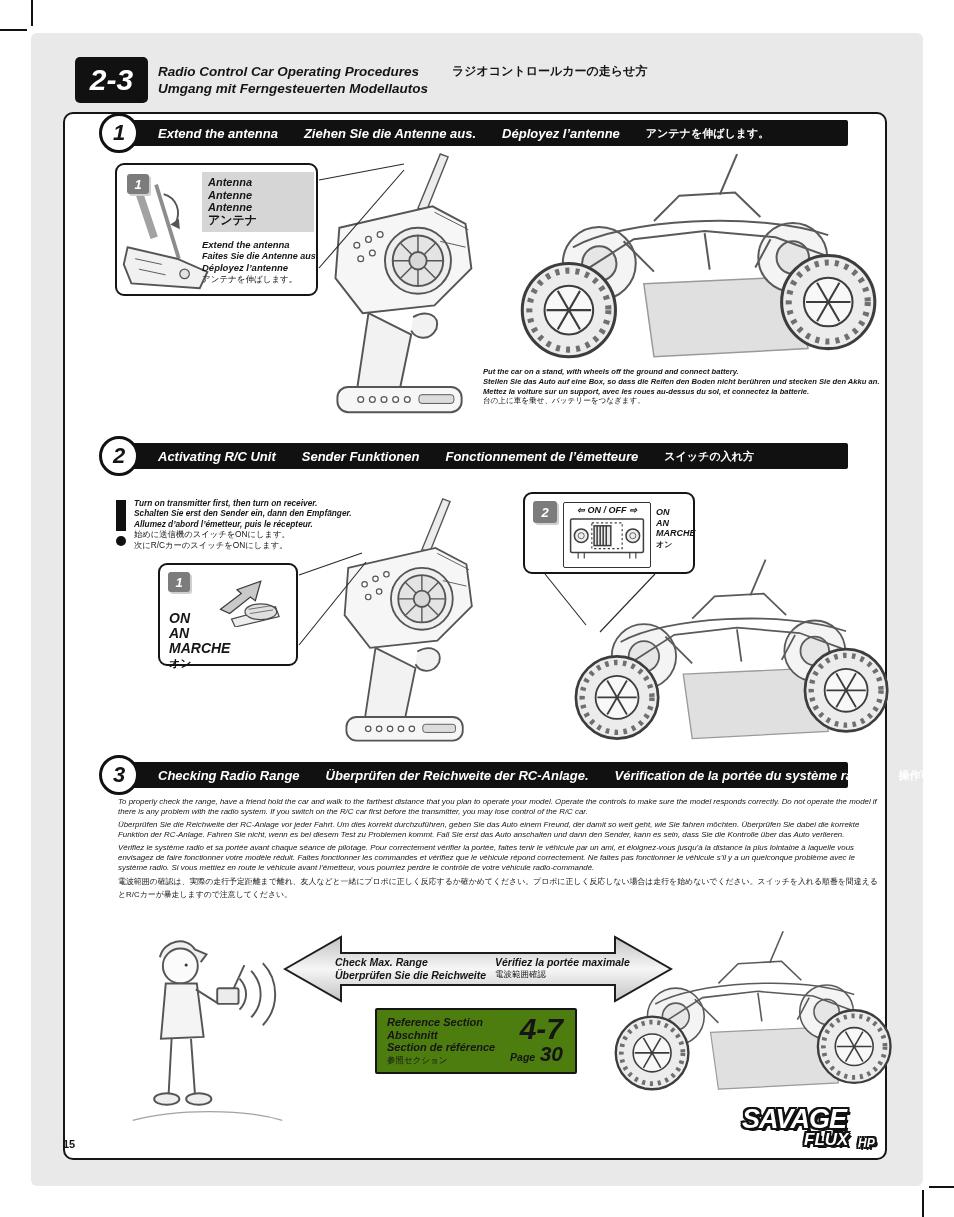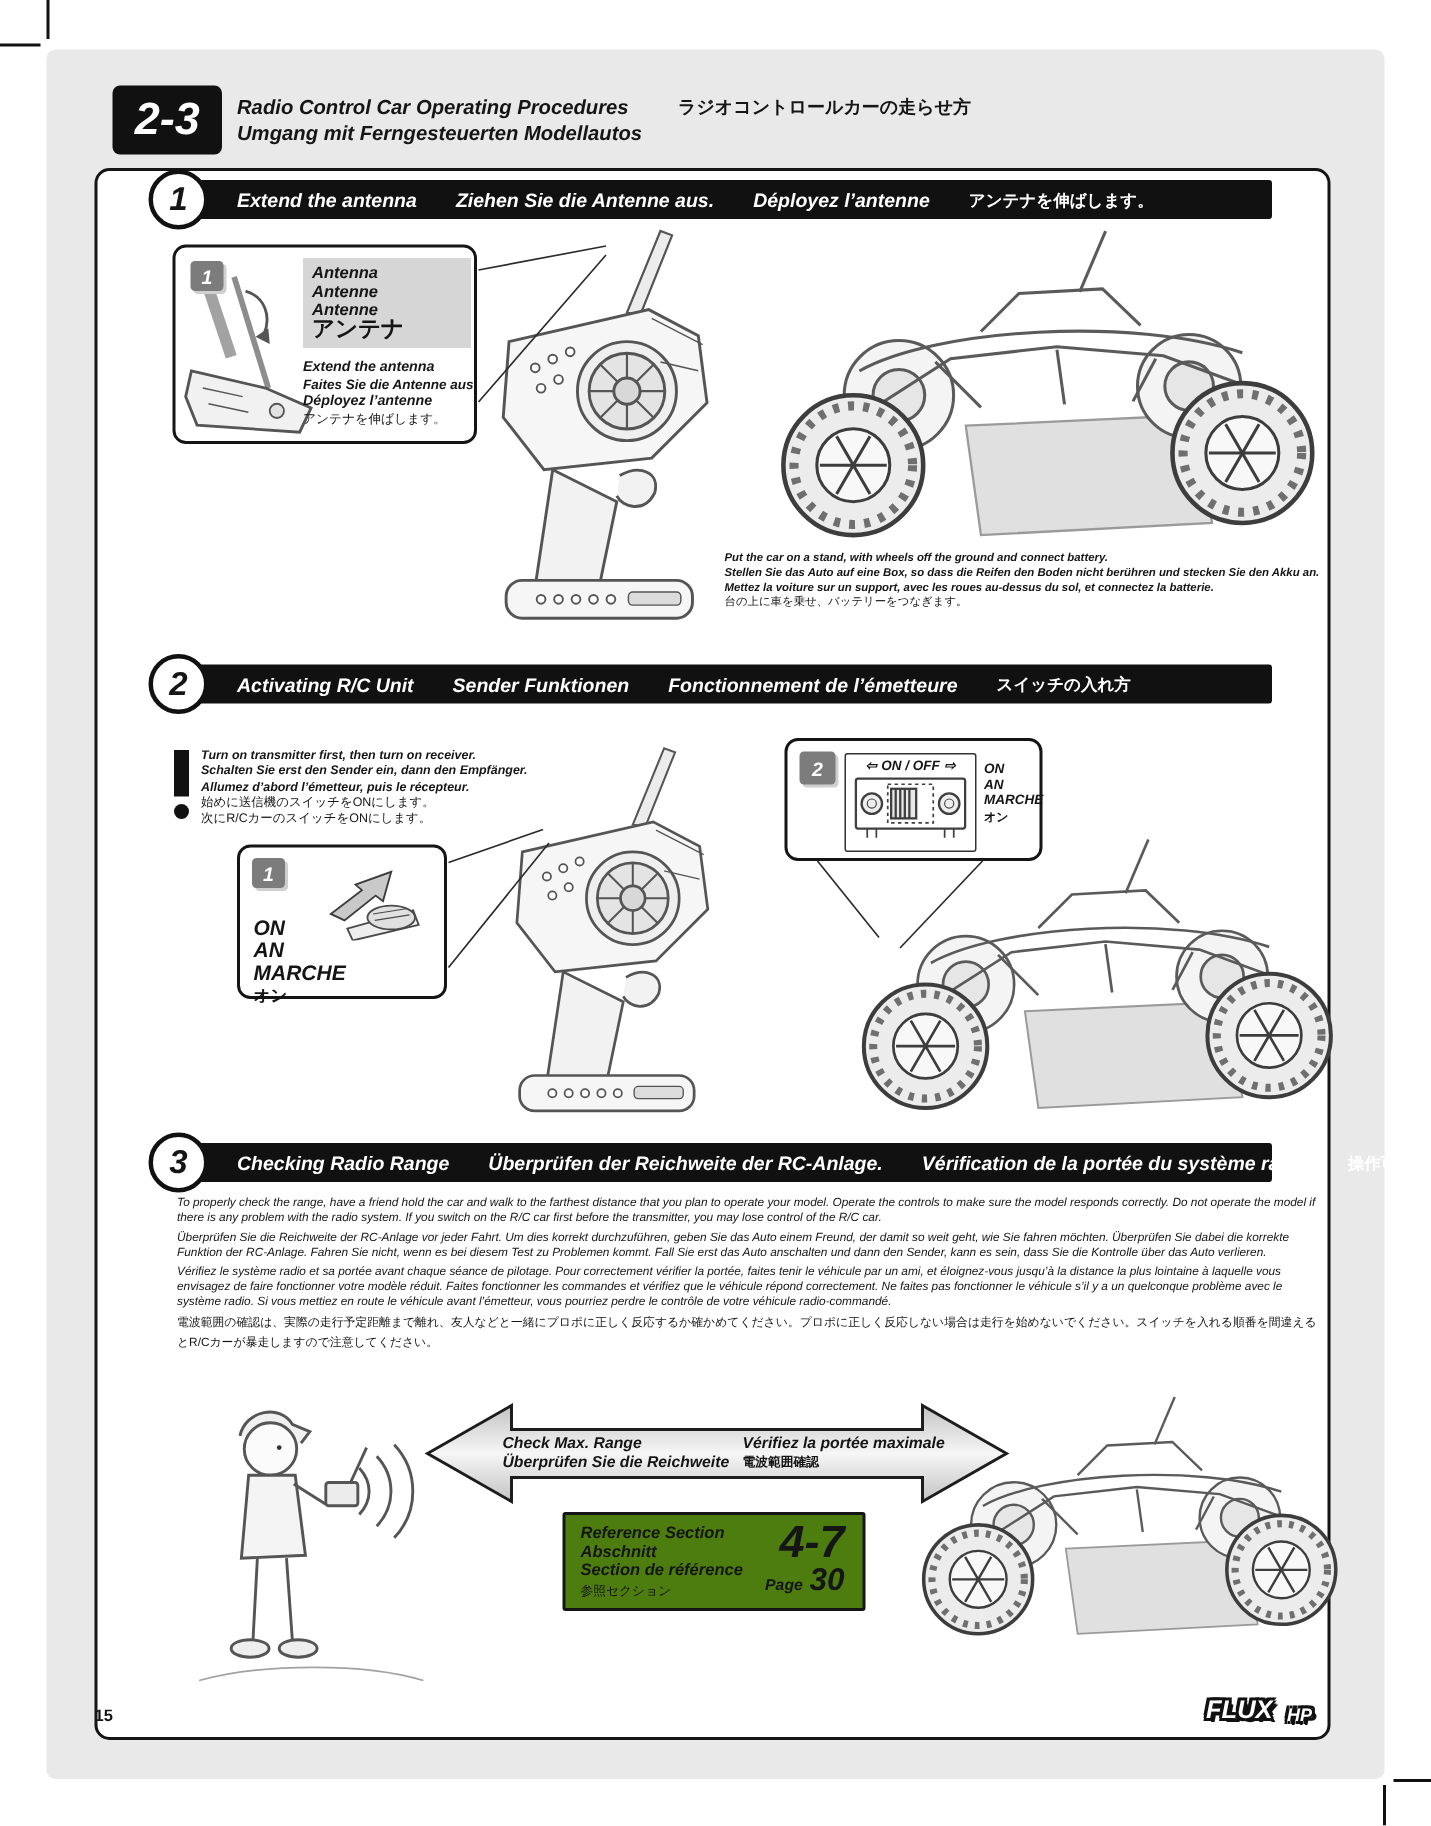--- a/index.html
+++ b/index.html
@@ -18,39 +18,39 @@
            padding-left:38px;border-radius:2px;white-space:nowrap}
   .sb-lat{font:italic bold 13px "Liberation Sans",sans-serif}
   .sb-ja{font-size:11px;font-weight:bold}
   .stepnum{width:40px;height:40px;border-radius:50%;background:#fff;border:3px solid #111;z-index:3;
            display:flex;align-items:center;justify-content:center;font:italic bold 22px "Liberation Sans",sans-serif}
   .callout{background:#fff;border:2px solid #151515;border-radius:9px}
   .badge{background:#7c7c7c;color:#fff;border-radius:3px;box-shadow:2px 2px 0 #cfcfcf;z-index:2;
          display:flex;align-items:center;justify-content:center;font:italic bold 13px "Liberation Sans",sans-serif}
   .labelbox{background:#d6d6d6;padding:4px 6px}
   .labelbox .l1{font:italic bold 11px/12.5px "Liberation Sans",sans-serif}
-  .labelbox .l2{font-size:15px;line-height:12px;font-weight:bold}
+  .labelbox .l2{font-size:12px;line-height:12px;font-weight:bold}
   .cap .c1{font:italic bold 9.5px/11.5px "Liberation Sans",sans-serif;white-space:nowrap}
   .cap .c2{font-size:8.5px;line-height:11px;white-space:nowrap}
   .note{font-size:7.6px;line-height:9.8px}
   .note .n1{font-style:italic;font-weight:bold}
   .warn-txt{font-size:8.3px;line-height:10.4px}
   .warn-txt .n1{font-style:italic;font-weight:bold}
   .onan{font:italic bold 14px/15px "Liberation Sans",sans-serif}
   .onan-ja{font-size:11px;font-weight:bold;font-style:normal}
   .onan-s{font:italic bold 9px/10.5px "Liberation Sans",sans-serif}
   .onan-s-ja{font-size:8px;font-weight:bold;font-style:normal}
   .swpanel{border:1.5px solid #333;border-radius:2px;background:#fff}
   .swlabel{display:flex;align-items:center;justify-content:center;gap:3px;
            font:italic bold 9px "Liberation Sans",sans-serif;margin-top:2px}
   .para{font-size:7.9px;line-height:10px;margin-bottom:3px}
   .para-lat{font-style:italic;font-weight:normal}
   .para-ja{line-height:12.5px}
   .rangetxt{font:italic bold 10.5px/13px "Liberation Sans",sans-serif}
-  .rangetxt-ja{font-size:8.5px;font-style:normal;font-weight:bold}
+  .rangetxt-ja{font-size:8.5px;font-style:normal;font-weight:normal}
   .refbox{border:2.5px solid #151515;border-radius:2px;background:#4d7c0f}
   .refbox .r1{font:italic bold 11px/12.5px "Liberation Sans",sans-serif}
   .refbox .r2{font-size:8.5px;line-height:12px;font-weight:normal}
   .refnum{font:italic bold 30px/30px "Liberation Sans",sans-serif}
   .refpage-w{font:italic bold 10.5px "Liberation Sans",sans-serif}
   .refpage-n{font:italic bold 21px "Liberation Sans",sans-serif}
   .outline{color:#fff;text-shadow:-2px -2px 0 #111,2px -2px 0 #111,-2px 2px 0 #111,2px 2px 0 #111,
            -2px 0 0 #111,2px 0 0 #111,0 -2px 0 #111,0 2px 0 #111,3px 3px 0 #111}
   .pageno{font-size:11px;font-weight:bold;text-align:left}
   svg{display:block;width:100%;height:100%}
@@ -422,20 +422,21 @@
         <circle cx="322" cy="150" r="24"></circle>
  </g>
  <g stroke="#3d3d3d" stroke-width="2">
   <path d="M88 158 L44 158 M77 177 L55 139 M55 177 L77 139"></path>
   <path d="M344 150 L300 150 M333 169 L311 131 M311 169 L333 131"></path>
  </g>
 </svg>
   </div>
 
 <div class="abs" style="left:742px;top:1104px;width:150px;height:58px">
+  <div class="outline" style="font:italic bold 27px 'Liberation Sans',sans-serif;letter-spacing:-1px">SAVAGE</div>
   <div class="abs outline" style="left:62px;top:26px;font:italic bold 17px 'Liberation Sans',sans-serif">FLUX</div>
   <div class="abs outline" style="left:116px;top:32px;font:italic bold 12px 'Liberation Sans',sans-serif">HP</div>
 </div>
 
 <div class="abs pageno" style="left:63px;top:1138px;width:824px">15</div>
 
 <svg class="abs" style="left:0;top:0;width:954px;height:1217px;pointer-events:none">
   <g stroke="#2a2a2a" stroke-width="1.1" fill="none">
     <path d="M319 180 L404 164"></path>
       <path d="M319 268 L404 170"></path>

